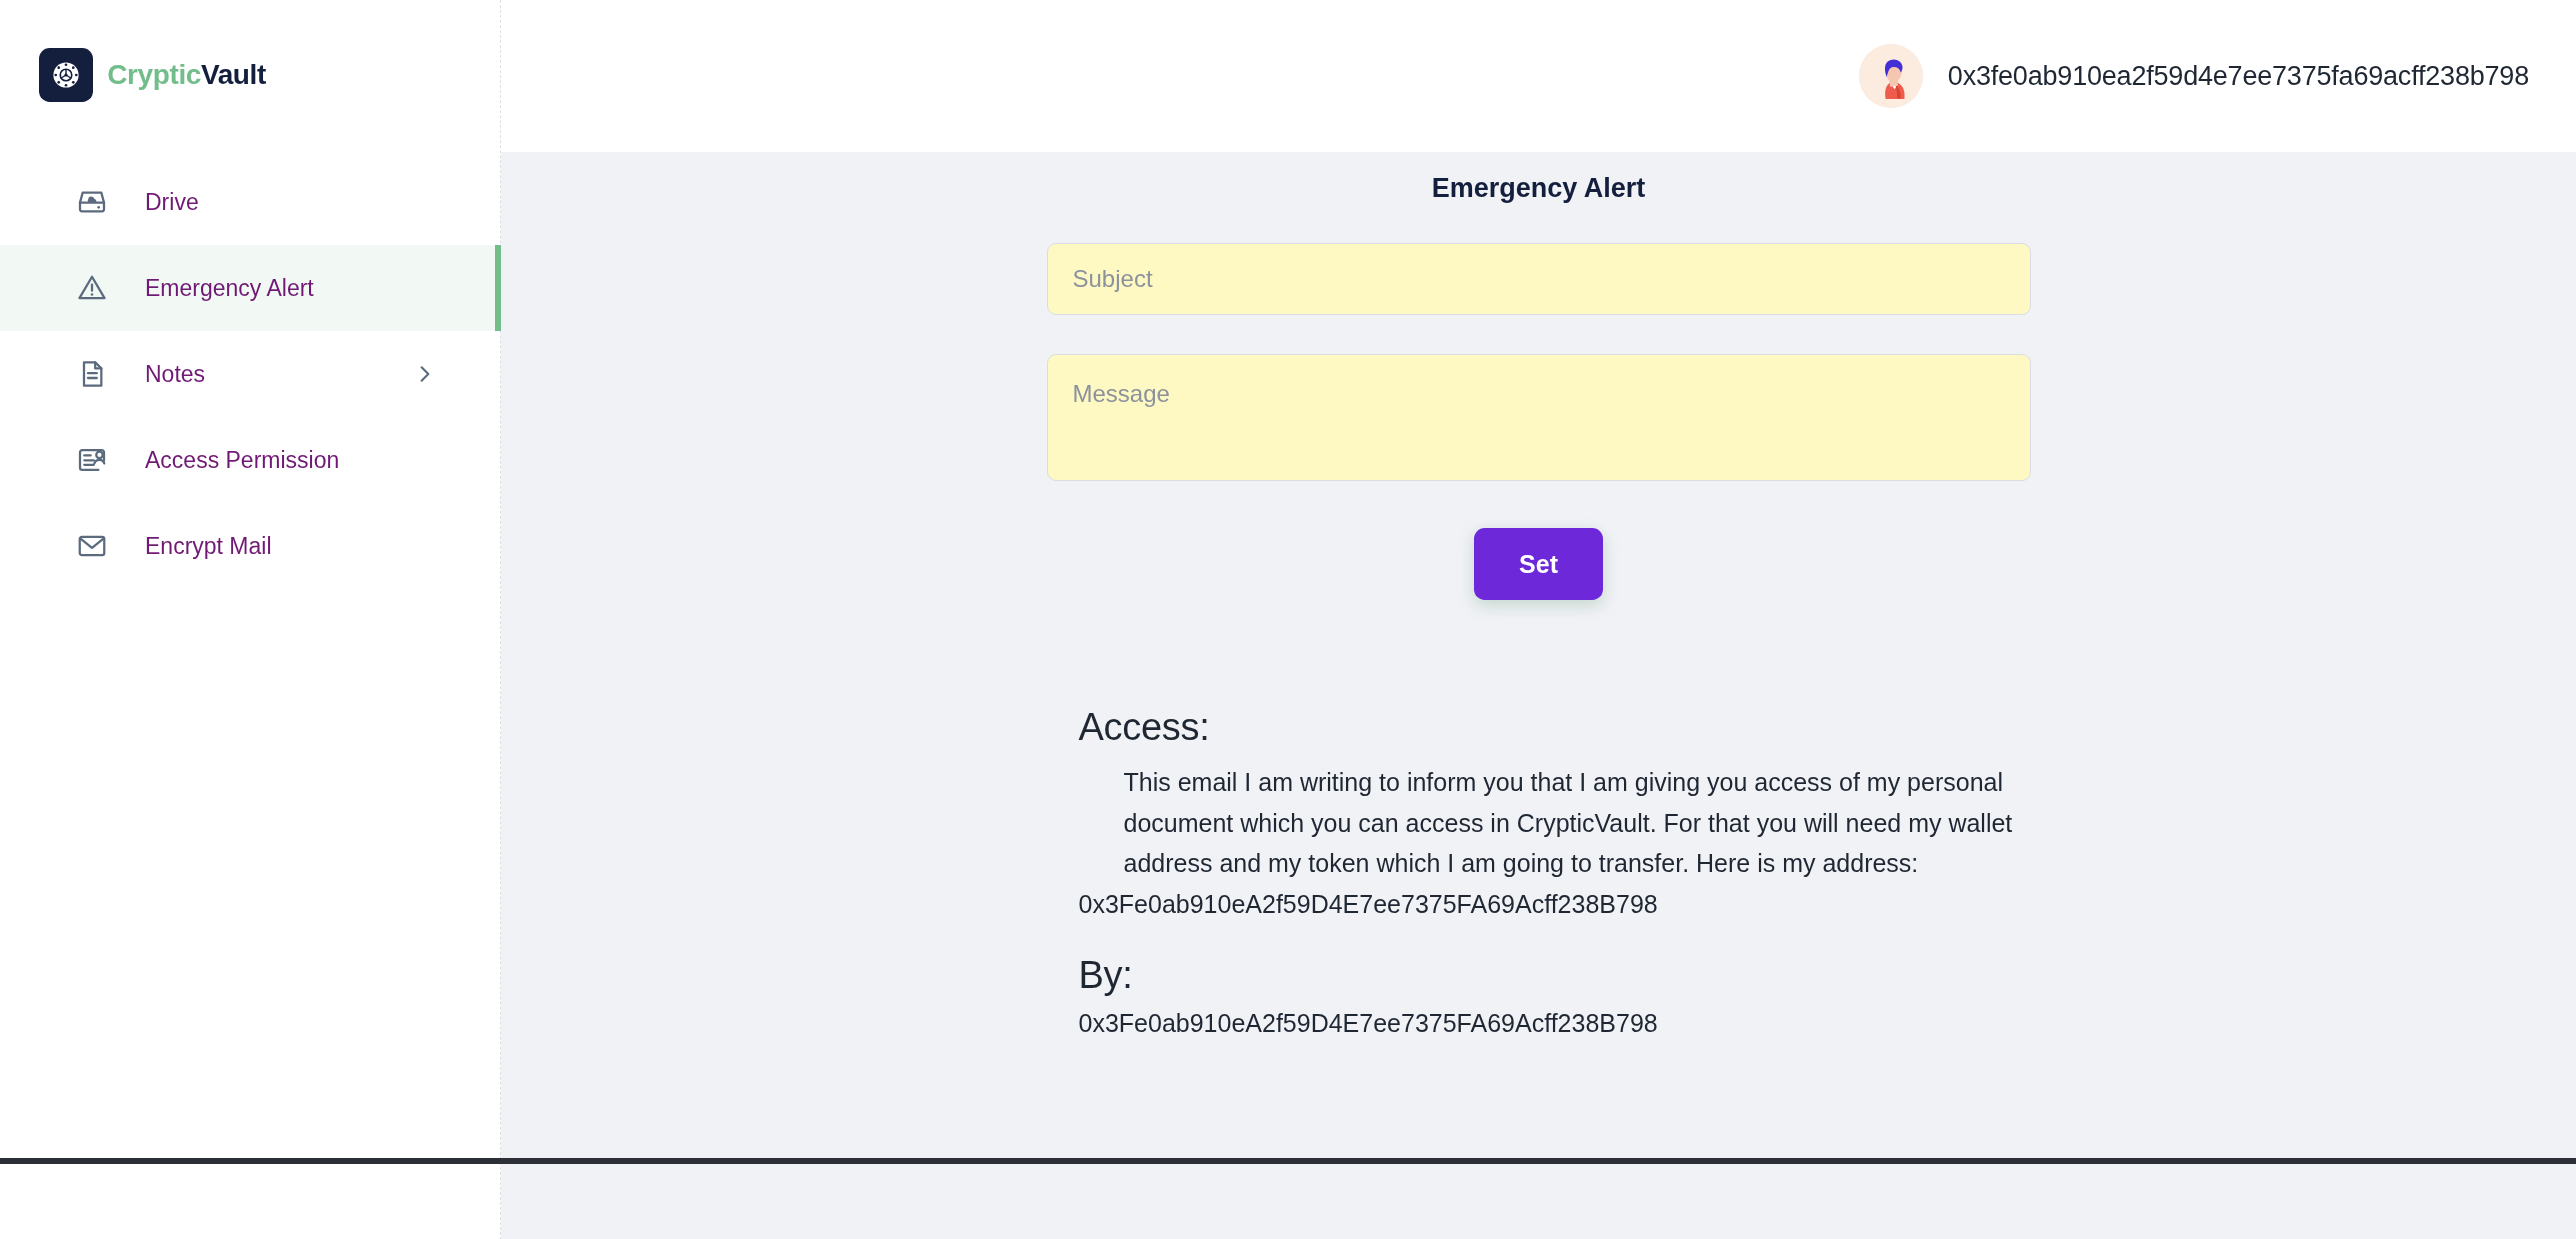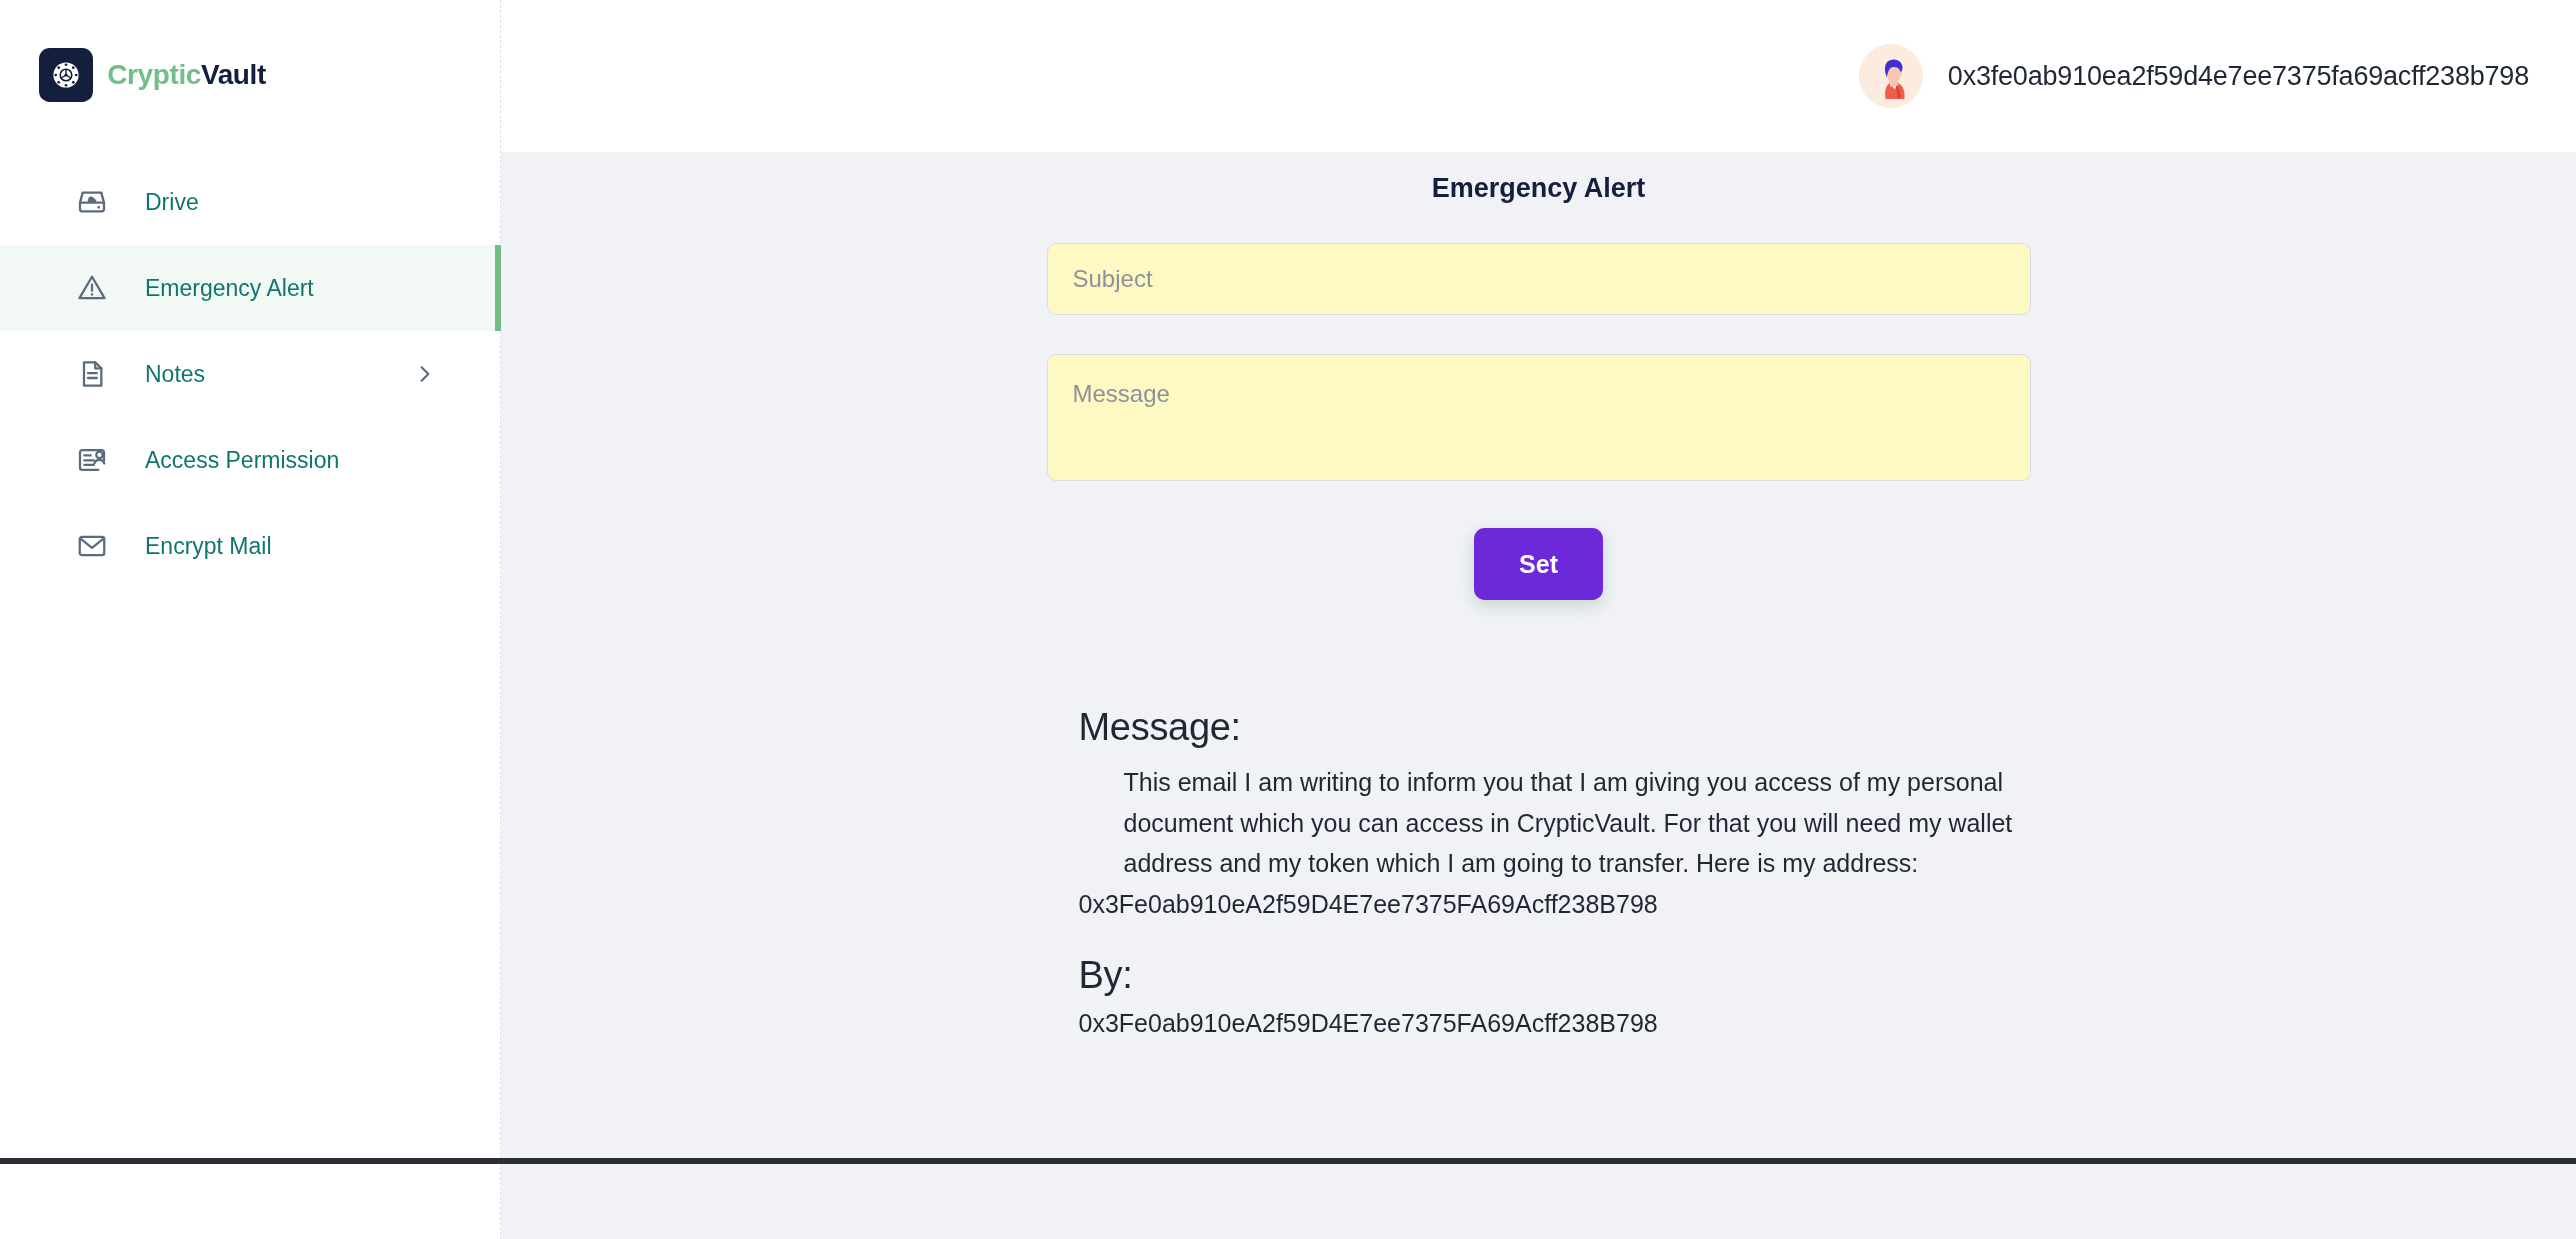--- a/index.html
+++ b/index.html
@@ -71,21 +71,21 @@
     height: 43px;
     flex: 0 0 43px;
     display: flex;
     align-items: center;
     justify-content: center;
     color: #5c6a7e;
   }
   .nav-item .nav-label {
     margin-left: 32px;
     font-size: 23px;
-    color: #0f766e;
+    color: #701a75;
     white-space: nowrap;
   }
   .nav-item.active {
     background: #f2f9f4;
   }
   .nav-item.active::after {
     content: "";
     position: absolute;
     right: -1.8px;
     top: 0;
@@ -371,21 +371,21 @@
       <div class="form-wrap">
         <input class="field field-subject" type="text" placeholder="Subject" style="">
         <textarea class="field field-message" placeholder="Message" style=""></textarea>
 
         <div class="btn-row">
           <button class="btn-set">Set</button>
         </div>
       </div>
 
       <div class="alert-body">
-        <div class="alert-heading second">Message:</div>
+        <div class="alert-heading second">Access:</div>
         <p class="alert-paragraph">This email I am writing to inform you that I am giving you access of my personal document which you can access in CrypticVault. For that you will need my wallet address and my token which I am going to transfer. Here is my address:</p>
         <div class="alert-address">0x3Fe0ab910eA2f59D4E7ee7375FA69Acff238B798</div>
         <div class="alert-heading by">By:</div>
         <div class="by-address">0x3Fe0ab910eA2f59D4E7ee7375FA69Acff238B798</div>
       </div>
 
     </div>
   </section>
 
   <div class="bottom-scrollbar"></div>

